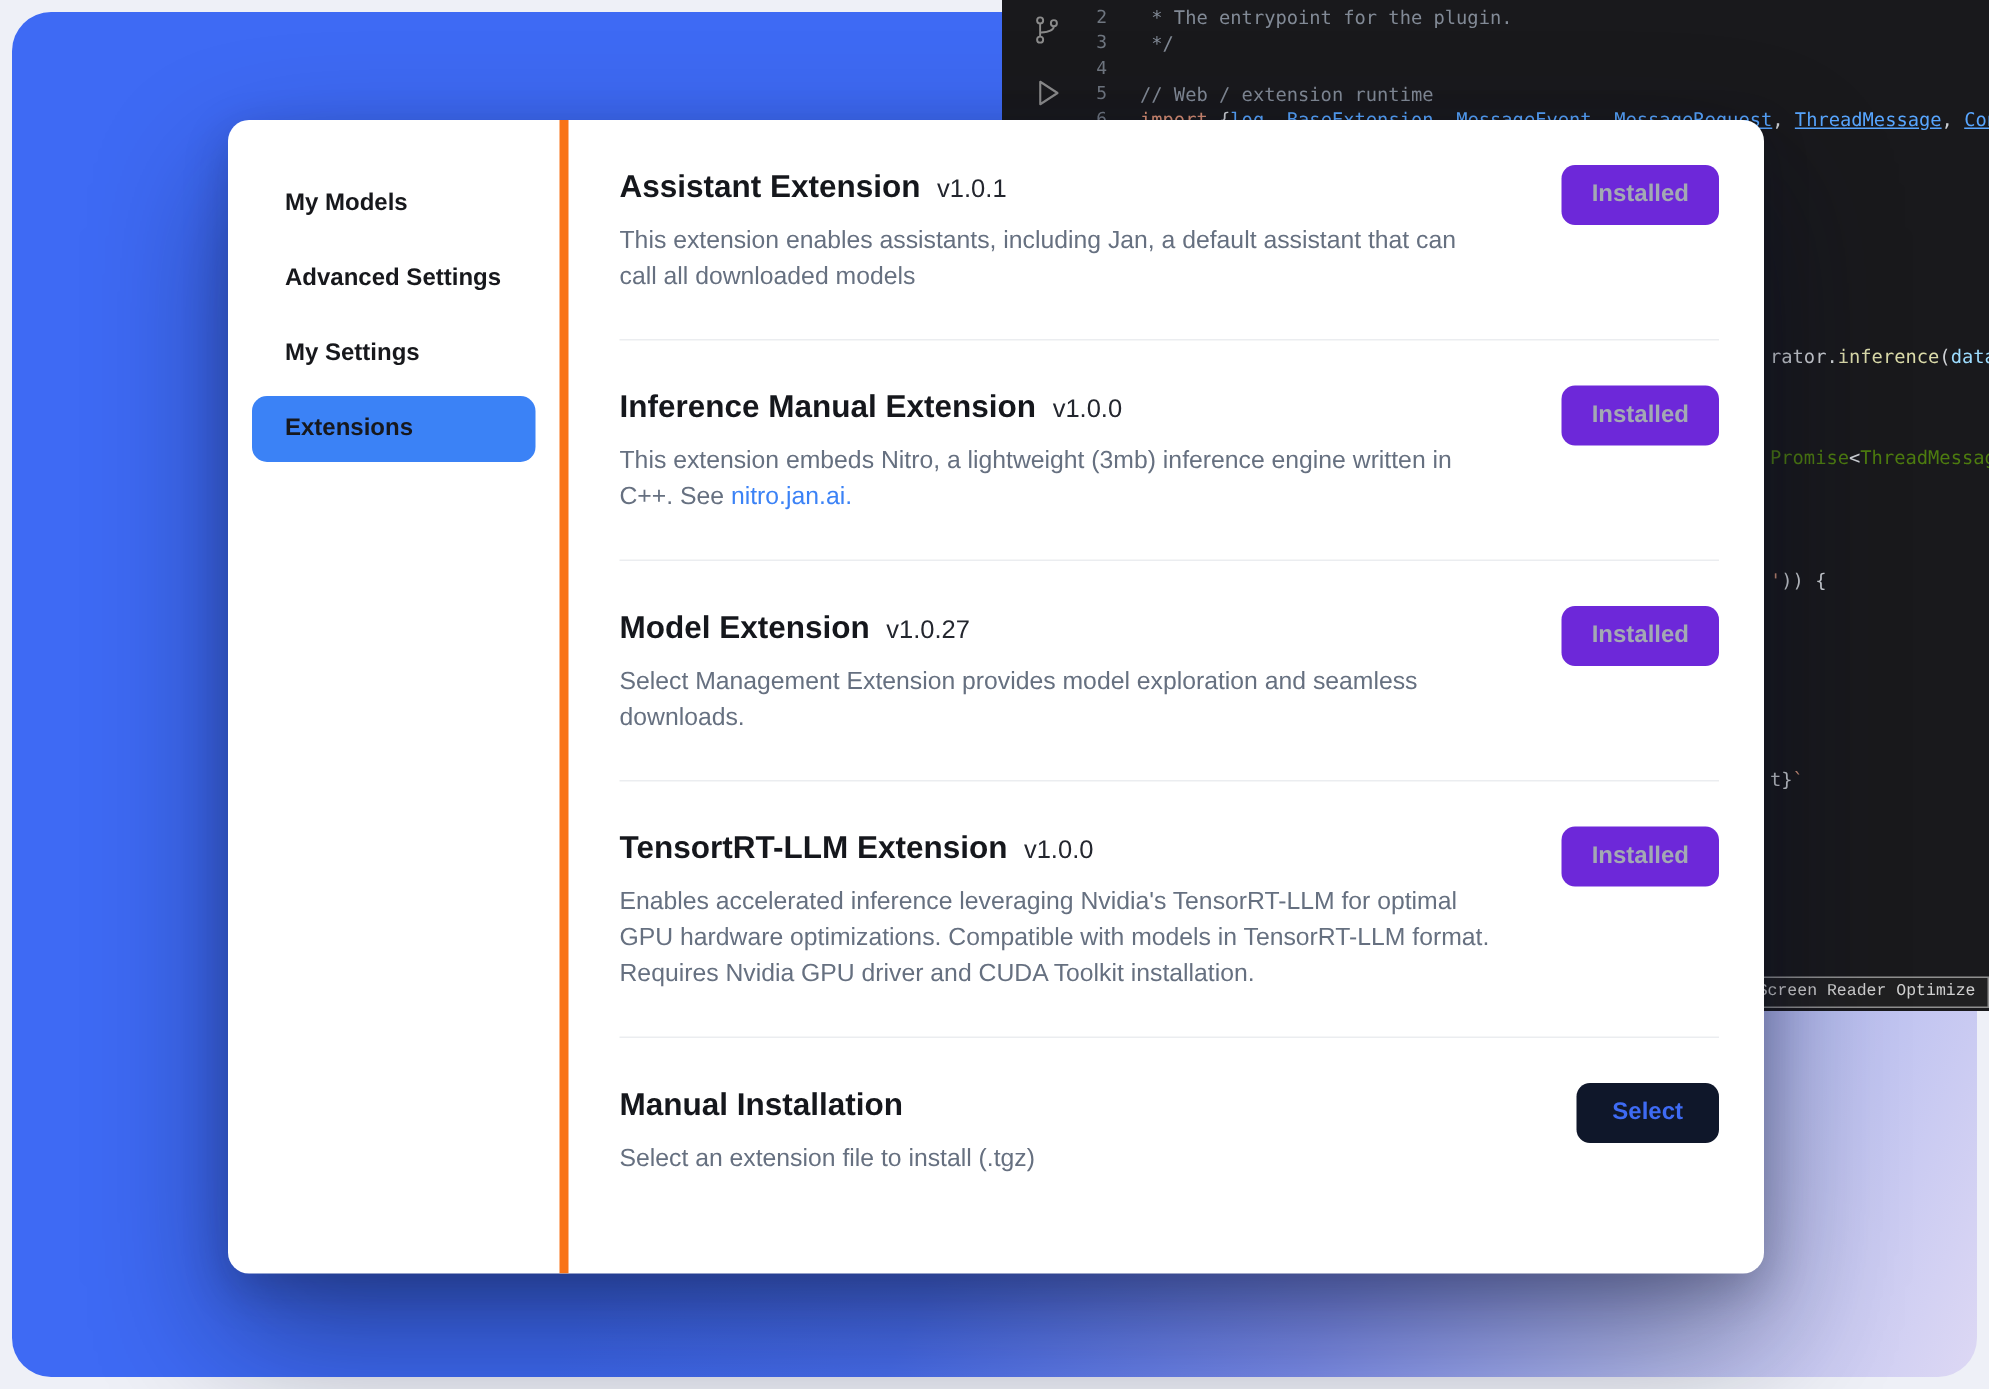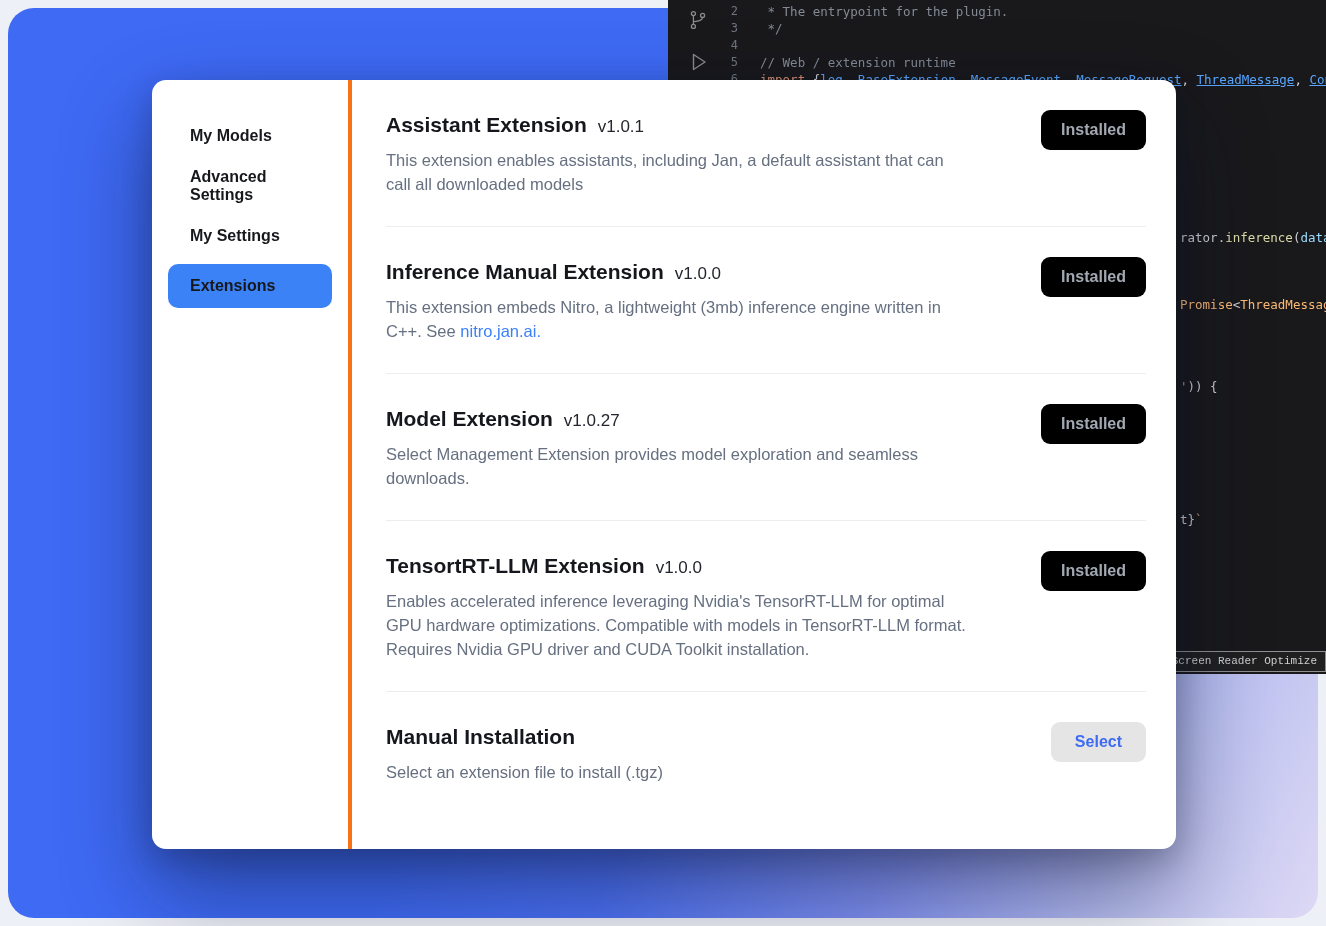--- a/index.html
+++ b/index.html
@@ -31,55 +31,55 @@
   .code-line { height:17px; line-height:17px; }
   .frag { position:absolute; left:512px; font-size:12.5px; white-space:pre; line-height:17px; }
   .frag-a { top:229px; } .frag-b { top:296px; } .frag-c { top:378px; } .frag-d { top:511px; }
   .tk-fg   { color:#cdd0d4; }
   .tk-com  { color:#828a96;margin-top:30px; }
   .tk-kw   { color:#d88e73; }
   .tk-id   { color:#58a6ff; text-decoration:underline; }
   .tk-fn   { color:#dcdcaa; }
   .tk-var  { color:#9cdcfe; }
   .tk-str  { color:#ce9178; }
-  .tk-type { color:#fdba74; }
+  .tk-type { color:#4d7c0f; }
   .statusbar {
     position:absolute; right:0; bottom:2px; display:flex; align-items:center; gap:10px;
     font-family:Liberation Mono, monospace;
   }
   .status-text { color:#e8e8e8; font-size:12px; }
   .status-btn {
     border:1px solid #8f8f8f; color:#cfcfcf; background:#202021;
     font-size:11px; padding:3px 8px 4px; white-space:nowrap;
   }
 
   
   .card {
     position:absolute; left:152px; top:80px; width:1024px; height:769px;
     background:#ffffff; border-radius:14px; display:flex; overflow:hidden;
     box-shadow:0 40px 90px rgba(10,15,40,.45), 0 10px 30px rgba(10,15,40,.22);
   }
-  .sidebar { width:200px; border-right:4px solid #f97316; padding:34px 16px 0; flex-shrink:0; }
+  .sidebar { width:227px; border-right:6px solid #f97316; padding:34px 16px 0; flex-shrink:0; }
   .side-item {
     height:44px; display:flex; align-items:center; padding:0 22px; margin-bottom:6px;
     border-radius:10px; font-size:16px; font-weight:700; color:#17181c; cursor:pointer;
   }
   .side-item.active { background:#3b82f6; }
 
   .main { flex:1; padding:33px 30px 0 34px; }
   .ext-row { position:relative; }
   .row-title { font-size:21px; font-weight:700; color:#15171c; }
   .row-version { font-size:17px; font-weight:400; color:#23262e; margin-left:11px; }
   .row-desc { margin:11px 0 0; font-size:16.5px; line-height:24px; color:#667080; max-width:585px; }
   .btn {
     position:absolute; right:0; top:-3px;
-    background:#000000; color:#a3a9b3; border:none; border-radius:9px;
+    background:#6d28d9; color:#a3a9b3; border:none; border-radius:9px;
     padding:11px 20px; font-size:16px; font-weight:600; font-family:inherit; cursor:pointer;
   }
-  .btn.select { color:#3e6bf4; background:#e5e5e5; padding:11px 24px; }
+  .btn.select { color:#3e6bf4; background:#0f172a; padding:11px 24px; }
   .divider { border:none; border-top:1px solid #ebedf0; margin:30px 0 33px; }
   .link { color:#3b82f6; cursor:pointer; }
 </style>
 </head>
 <body>
 
 <div class="blue-panel"></div>
 
 <div class="editor">
   <div class="activity">

